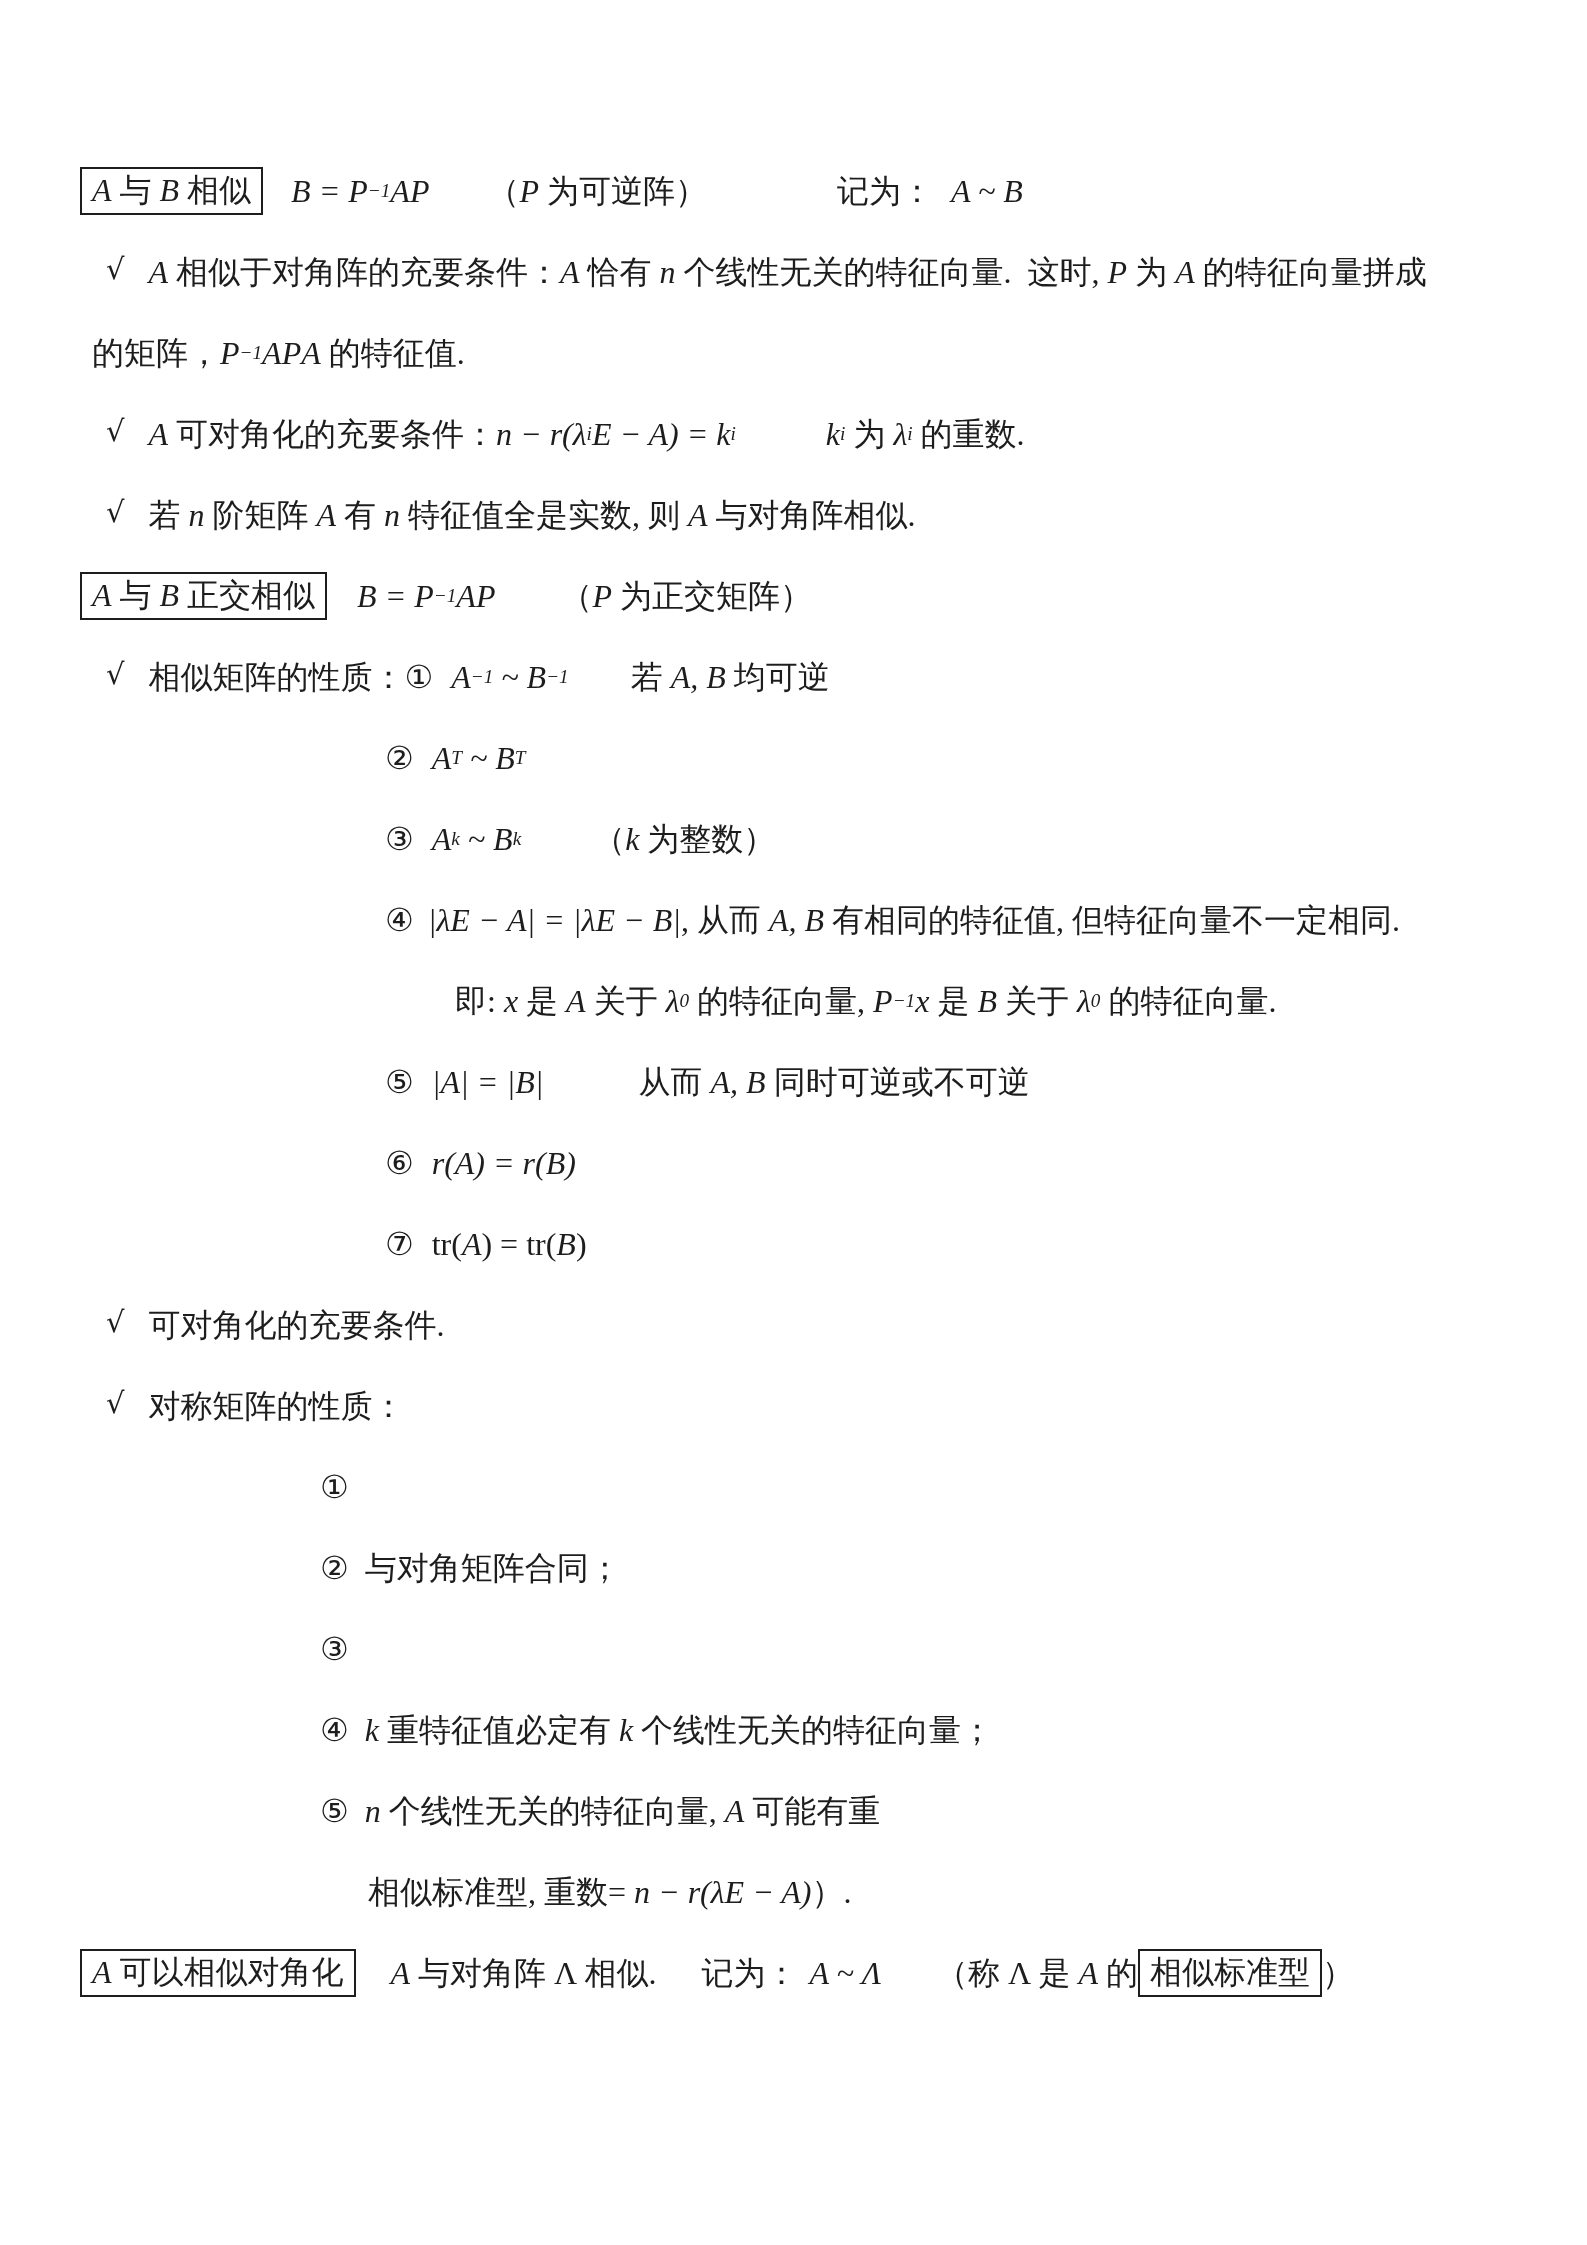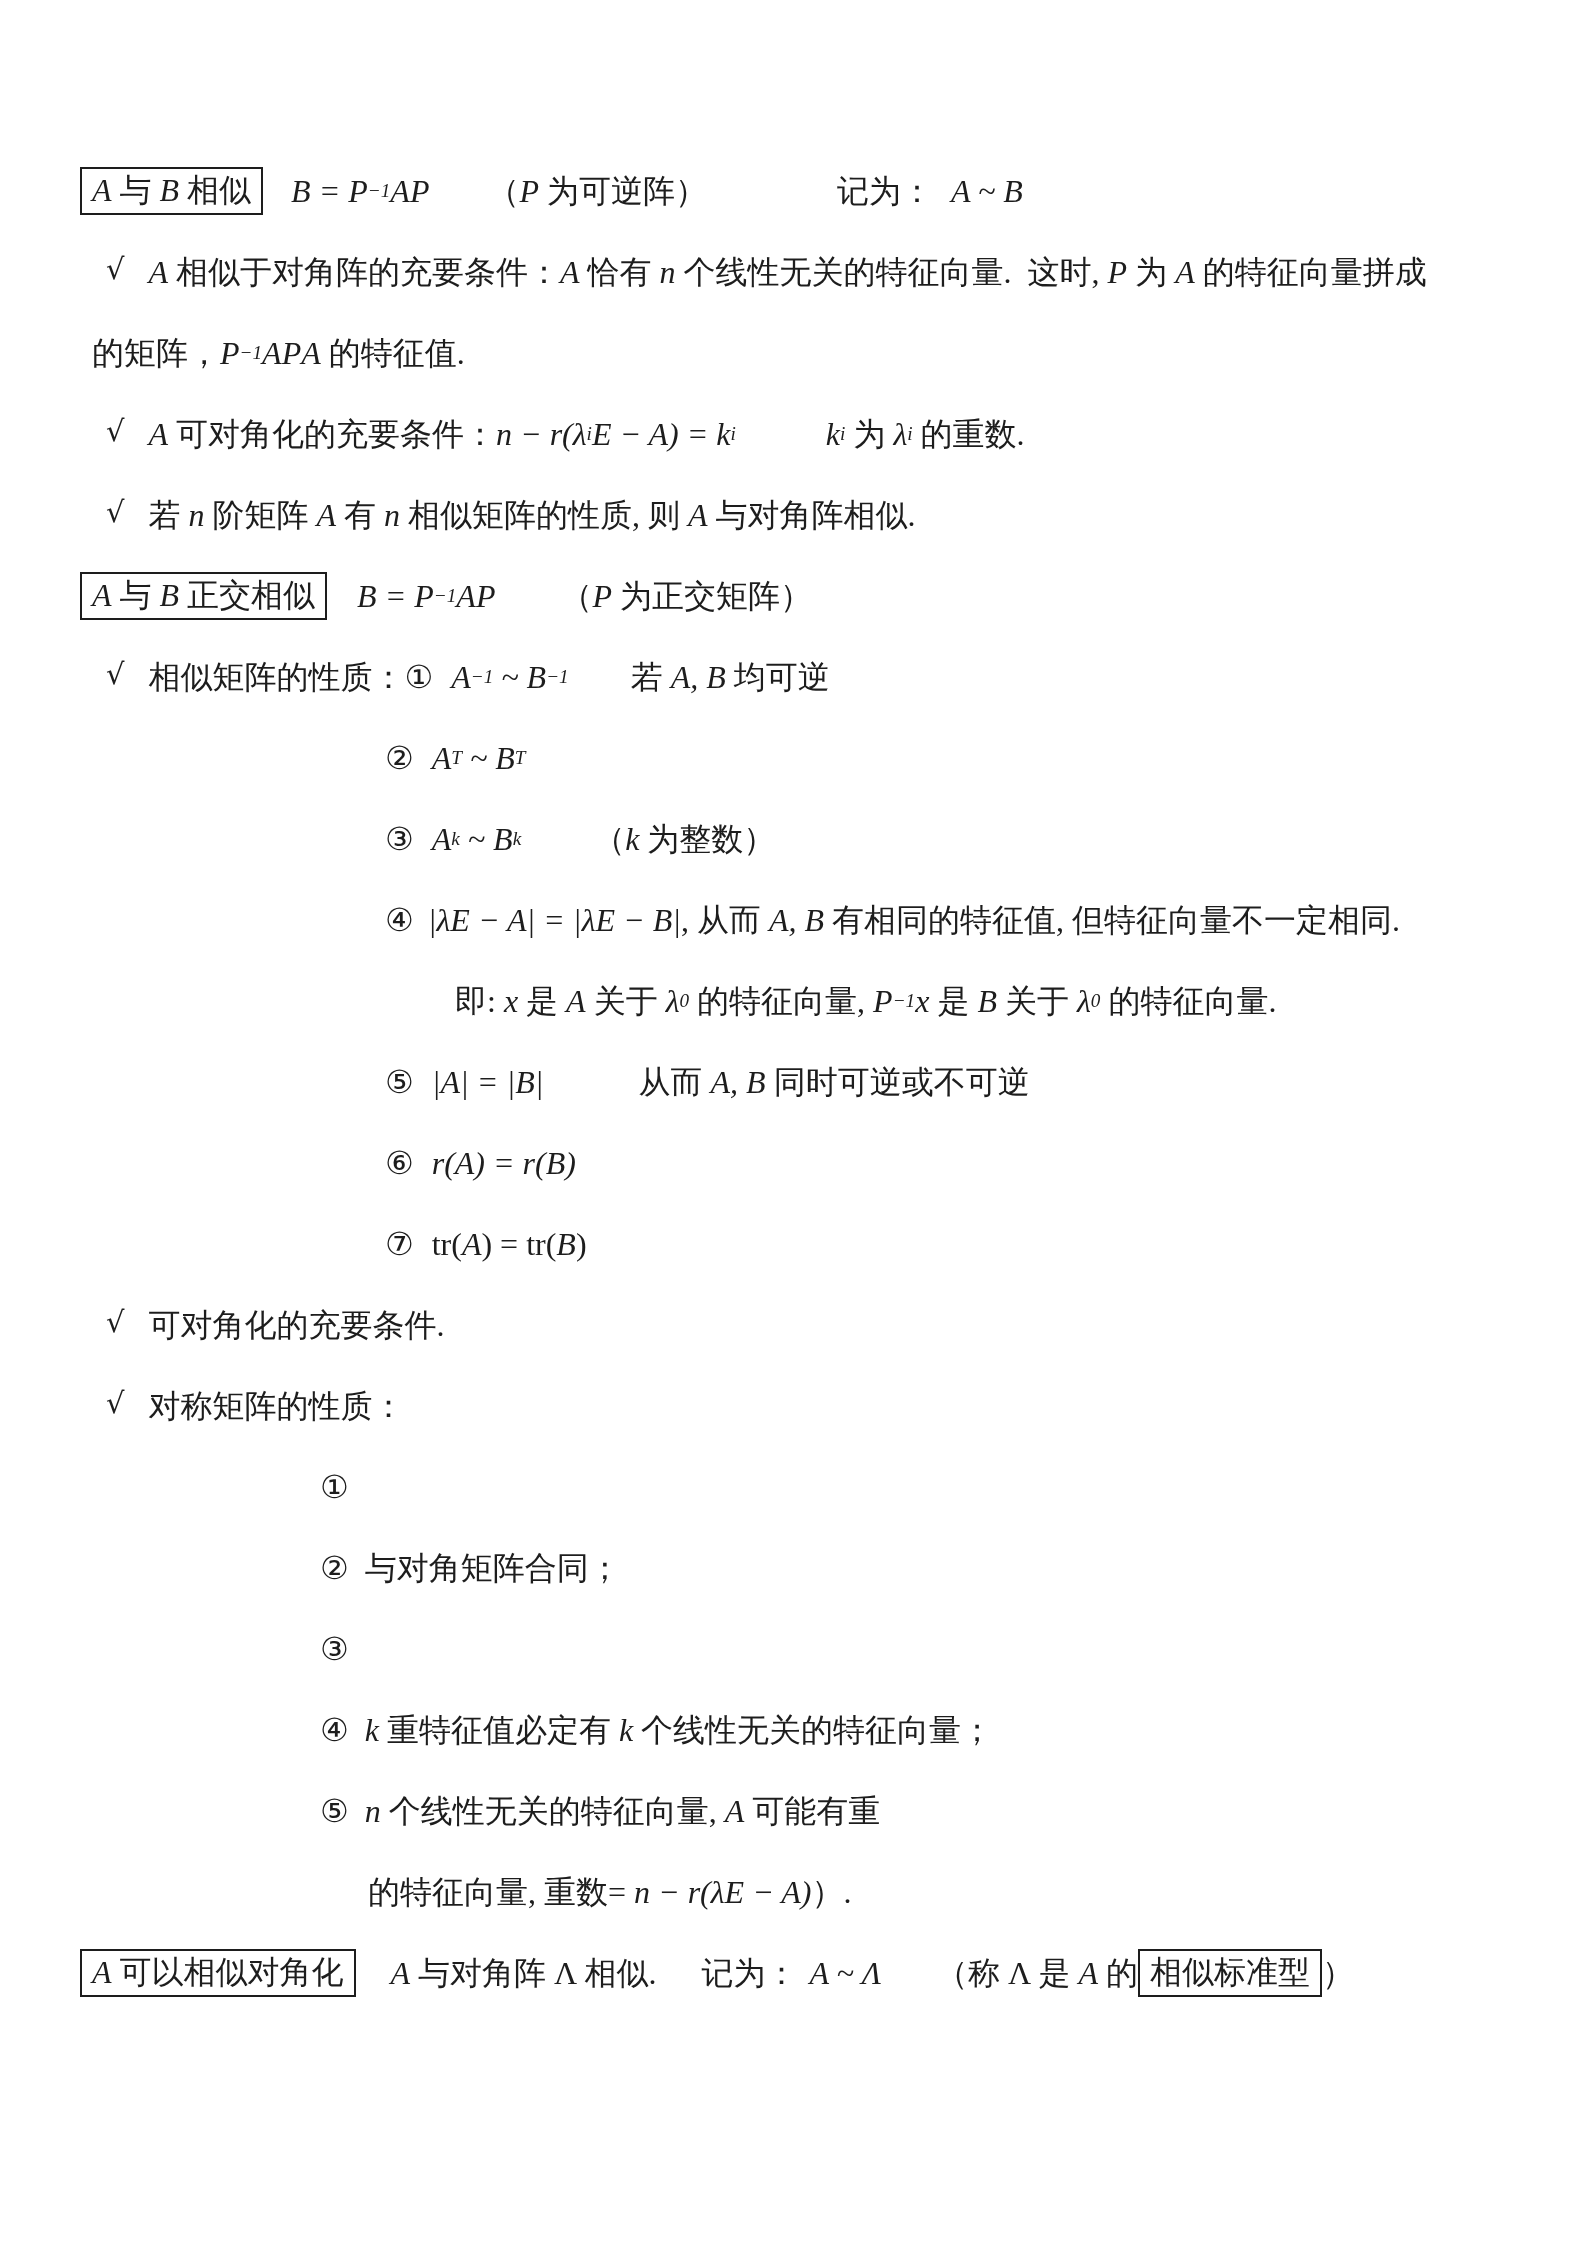--- a/index.html
+++ b/index.html
@@ -63,33 +63,33 @@
 </style>
 </head>
 <body style="background: rgb(255, 255, 255);">
 
 <div class="page" style="color: rgb(29, 29, 29);">
   <div id="doc">
       <div class="line" style="padding-left: 80px;"><span class="boxed" style="border-color: rgb(29, 29, 29);"><span class="m">A</span><span class="c"> 与 </span><span class="m">B</span><span class="c"> 相似</span></span><span class="gap" style="width: 28px;"></span><span class="m">B = P</span><sup class="sup">−1</sup><span class="m">AP</span><span class="gap" style="width: 58px;"></span><span class="c">（</span><span class="m">P</span><span class="c"> 为可逆阵）</span><span class="gap" style="width: 130px;"></span><span class="c">记为：</span><span class="gap" style="width: 18px;"></span><span class="m">A ~ B</span></div>
       <div class="line" style="padding-left: 106px;"><span class="check">√</span><span class="m">A</span><span class="c"> 相似于对角阵的充要条件：</span><span class="m">A</span><span class="c"> 恰有 </span><span class="m">n</span><span class="c"> 个线性无关的特征向量.  这时, </span><span class="m">P</span><span class="c"> 为 </span><span class="m">A</span><span class="c"> 的特征向量拼成</span></div>
       <div class="line" style="padding-left: 92px;"><span class="c">的矩阵，</span><span class="m">P</span><sup class="sup">−1</sup><span class="m">AP</span><span class="m">A</span><span class="c"> 的特征值.</span></div>
       <div class="line" style="padding-left: 106px;"><span class="check">√</span><span class="m">A</span><span class="c"> 可对角化的充要条件：</span><span class="m">n − r(λ</span><sub class="sub">i</sub><span class="m">E − A) = k</span><sub class="sub">i</sub><span class="gap" style="width: 90px;"></span><span class="m">k</span><sub class="sub">i</sub><span class="c"> 为 </span><span class="m">λ</span><sub class="sub">i</sub><span class="c"> 的重数.</span></div>
-      <div class="line" style="padding-left: 106px;"><span class="check">√</span><span class="c">若 </span><span class="m">n</span><span class="c"> 阶矩阵 </span><span class="m">A</span><span class="c"> 有 </span><span class="m">n</span><span class="c"> 相似矩阵的性质, 则 </span><span class="m">A</span><span class="c"> 与对角阵相似.</span></div>
+      <div class="line" style="padding-left: 106px;"><span class="check">√</span><span class="c">若 </span><span class="m">n</span><span class="c"> 阶矩阵 </span><span class="m">A</span><span class="c"> 有 </span><span class="m">n</span><span class="c"> 特征值全是实数, 则 </span><span class="m">A</span><span class="c"> 与对角阵相似.</span></div>
       <div class="line" style="padding-left: 80px;"><span class="boxed" style="border-color: rgb(29, 29, 29);"><span class="m">A</span><span class="c"> 与 </span><span class="m">B</span><span class="c"> 正交相似</span></span><span class="gap" style="width: 30px;"></span><span class="m">B = P</span><sup class="sup">−1</sup><span class="m">AP</span><span class="gap" style="width: 65px;"></span><span class="c">（</span><span class="m">P</span><span class="c"> 为正交矩阵）</span></div>
       <div class="line" style="padding-left: 106px;"><span class="check">√</span><span class="c">相似矩阵的性质：</span><span class="c">①</span><span class="gap" style="width: 18px;"></span><span class="m">A</span><sup class="sup">−1</sup><span class="m"> ~ B</span><sup class="sup">−1</sup><span class="gap" style="width: 62px;"></span><span class="c">若 </span><span class="m">A, B</span><span class="c"> 均可逆</span></div>
       <div class="line" style="padding-left: 385px;"><span class="c">②</span><span class="gap" style="width: 18px;"></span><span class="m">A</span><sup class="sup">T</sup><span class="m"> ~ B</span><sup class="sup">T</sup></div>
       <div class="line" style="padding-left: 385px;"><span class="c">③</span><span class="gap" style="width: 18px;"></span><span class="m">A</span><sup class="sup">k</sup><span class="m"> ~ B</span><sup class="sup">k</sup><span class="gap" style="width: 72px;"></span><span class="c">（</span><span class="m">k</span><span class="c"> 为整数）</span></div>
       <div class="line" style="padding-left: 385px;"><span class="c">④</span><span class="gap" style="width: 14px;"></span><span class="m">|λE − A| = |λE − B|</span><span class="c">, 从而 </span><span class="m">A, B</span><span class="c"> 有相同的特征值, 但特征向量不一定相同.</span></div>
       <div class="line" style="padding-left: 455px;"><span class="c">即: </span><span class="m">x</span><span class="c"> 是 </span><span class="m">A</span><span class="c"> 关于 </span><span class="m">λ</span><sub class="sub">0</sub><span class="c"> 的特征向量, </span><span class="m">P</span><sup class="sup">−1</sup><span class="m">x</span><span class="c"> 是 </span><span class="m">B</span><span class="c"> 关于 </span><span class="m">λ</span><sub class="sub">0</sub><span class="c"> 的特征向量.</span></div>
       <div class="line" style="padding-left: 385px;"><span class="c">⑤</span><span class="gap" style="width: 18px;"></span><span class="m">|A| = |B|</span><span class="gap" style="width: 95px;"></span><span class="c">从而 </span><span class="m">A, B</span><span class="c"> 同时可逆或不可逆</span></div>
       <div class="line" style="padding-left: 385px;"><span class="c">⑥</span><span class="gap" style="width: 18px;"></span><span class="m">r(A) = r(B)</span></div>
       <div class="line" style="padding-left: 385px;"><span class="c">⑦</span><span class="gap" style="width: 18px;"></span><span class="rm">tr(</span><span class="m">A</span><span class="rm">) = tr(</span><span class="m">B</span><span class="rm">)</span></div>
       <div class="line" style="padding-left: 106px;"><span class="check">√</span><span class="c">可对角化的充要条件.</span></div>
       <div class="line" style="padding-left: 106px;"><span class="check">√</span><span class="c">对称矩阵的性质：</span></div>
       <div class="line" style="padding-left: 320px;"><span class="c">①</span><span class="gap" style="width: 16px;"></span></div>
       <div class="line" style="padding-left: 320px;"><span class="c">②</span><span class="gap" style="width: 16px;"></span><span class="c">与对角矩阵合同；</span></div>
       <div class="line" style="padding-left: 320px;"><span class="c">③</span><span class="gap" style="width: 16px;"></span></div>
       <div class="line" style="padding-left: 320px;"><span class="c">④</span><span class="gap" style="width: 16px;"></span><span class="m">k</span><span class="c"> 重特征值必定有 </span><span class="m">k</span><span class="c"> 个线性无关的特征向量；</span></div>
       <div class="line" style="padding-left: 320px;"><span class="c">⑤</span><span class="gap" style="width: 16px;"></span><span class="m">n</span><span class="c"> 个线性无关的特征向量, </span><span class="m">A</span><span class="c"> 可能有重</span></div>
-      <div class="line" style="padding-left: 368px;"><span class="c">的特征向量, 重数= </span><span class="m">n − r(λE − A)</span><span class="c">）.</span></div>
+      <div class="line" style="padding-left: 368px;"><span class="c">相似标准型, 重数= </span><span class="m">n − r(λE − A)</span><span class="c">）.</span></div>
       <div class="line" style="padding-left: 80px;"><span class="boxed" style="border-color: rgb(29, 29, 29);"><span class="m">A</span><span class="c"> 可以相似对角化</span></span><span class="gap" style="width: 35px;"></span><span class="m">A</span><span class="c"> 与对角阵 Λ 相似.</span><span class="gap" style="width: 45px;"></span><span class="c">记为：</span><span class="gap" style="width: 12px;"></span><span class="m">A ~ Λ</span><span class="gap" style="width: 55px;"></span><span class="c">（称 Λ 是 </span><span class="m">A</span><span class="c"> 的</span><span class="boxed" style="border-color: rgb(29, 29, 29);"><span class="c">相似标准型</span></span><span class="c">）</span></div>
     </div>
 </div>
 
 </body></html>

